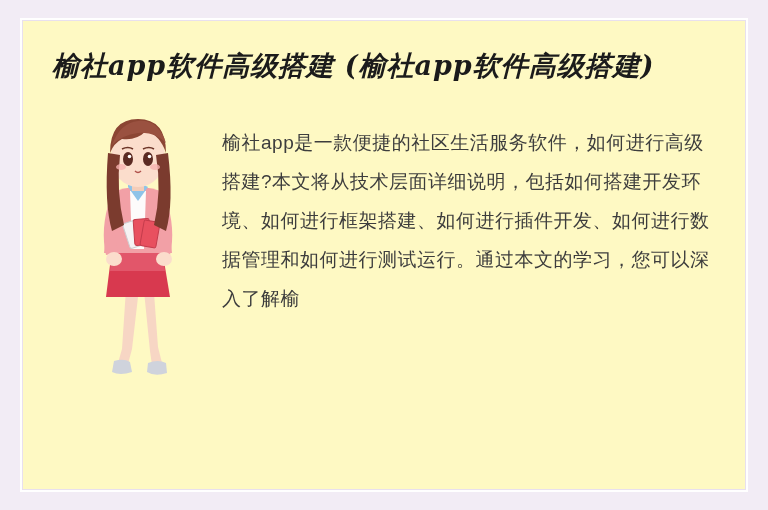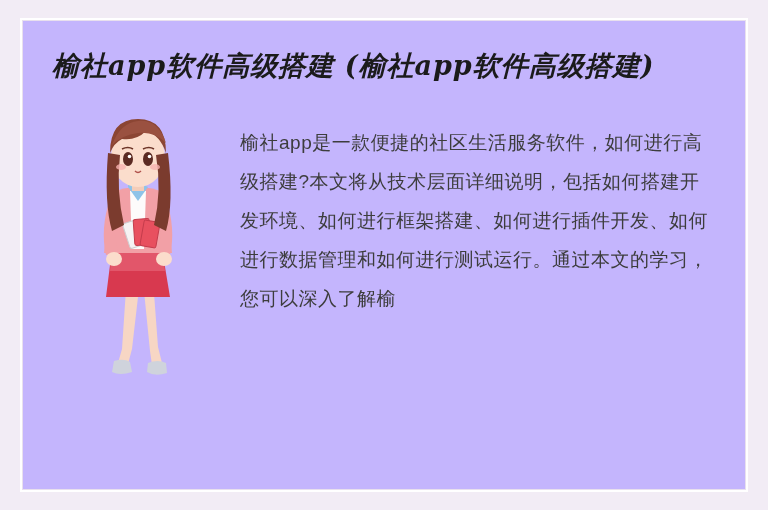--- a/index.html
+++ b/index.html
@@ -20,21 +20,21 @@
     height: 510px;
     background: #f2ecf5;
     box-sizing: border-box;
     padding: 18px 20px;
   }
 
   .card {
     position: relative;
     width: 100%;
     height: 100%;
-    background: #c4b5fd;
+    background: #fef9c3;
     border: 2px solid #ffffff;
     box-sizing: border-box;
     box-shadow: 0 0 0 1px #e8e0ee inset;
     padding: 26px 30px 10px 30px;
     overflow: hidden;
   }
 
   .title {
     font-family: "DejaVu Serif", serif;
     font-weight: bold;
@@ -43,21 +43,21 @@
     line-height: 1.45;
     color: #1b1b1b;
     letter-spacing: 1px;
     margin: 0 0 16px 0;
     max-width: 660px;
   }
 
   .content {
     display: flex;
     align-items: flex-start;
-    gap: 18px;
+    gap: 0;
   }
 
   .figure-wrap {
     flex: 0 0 170px;
     width: 170px;
     height: 290px;
     position: relative;
   }
 
   .body-text {

